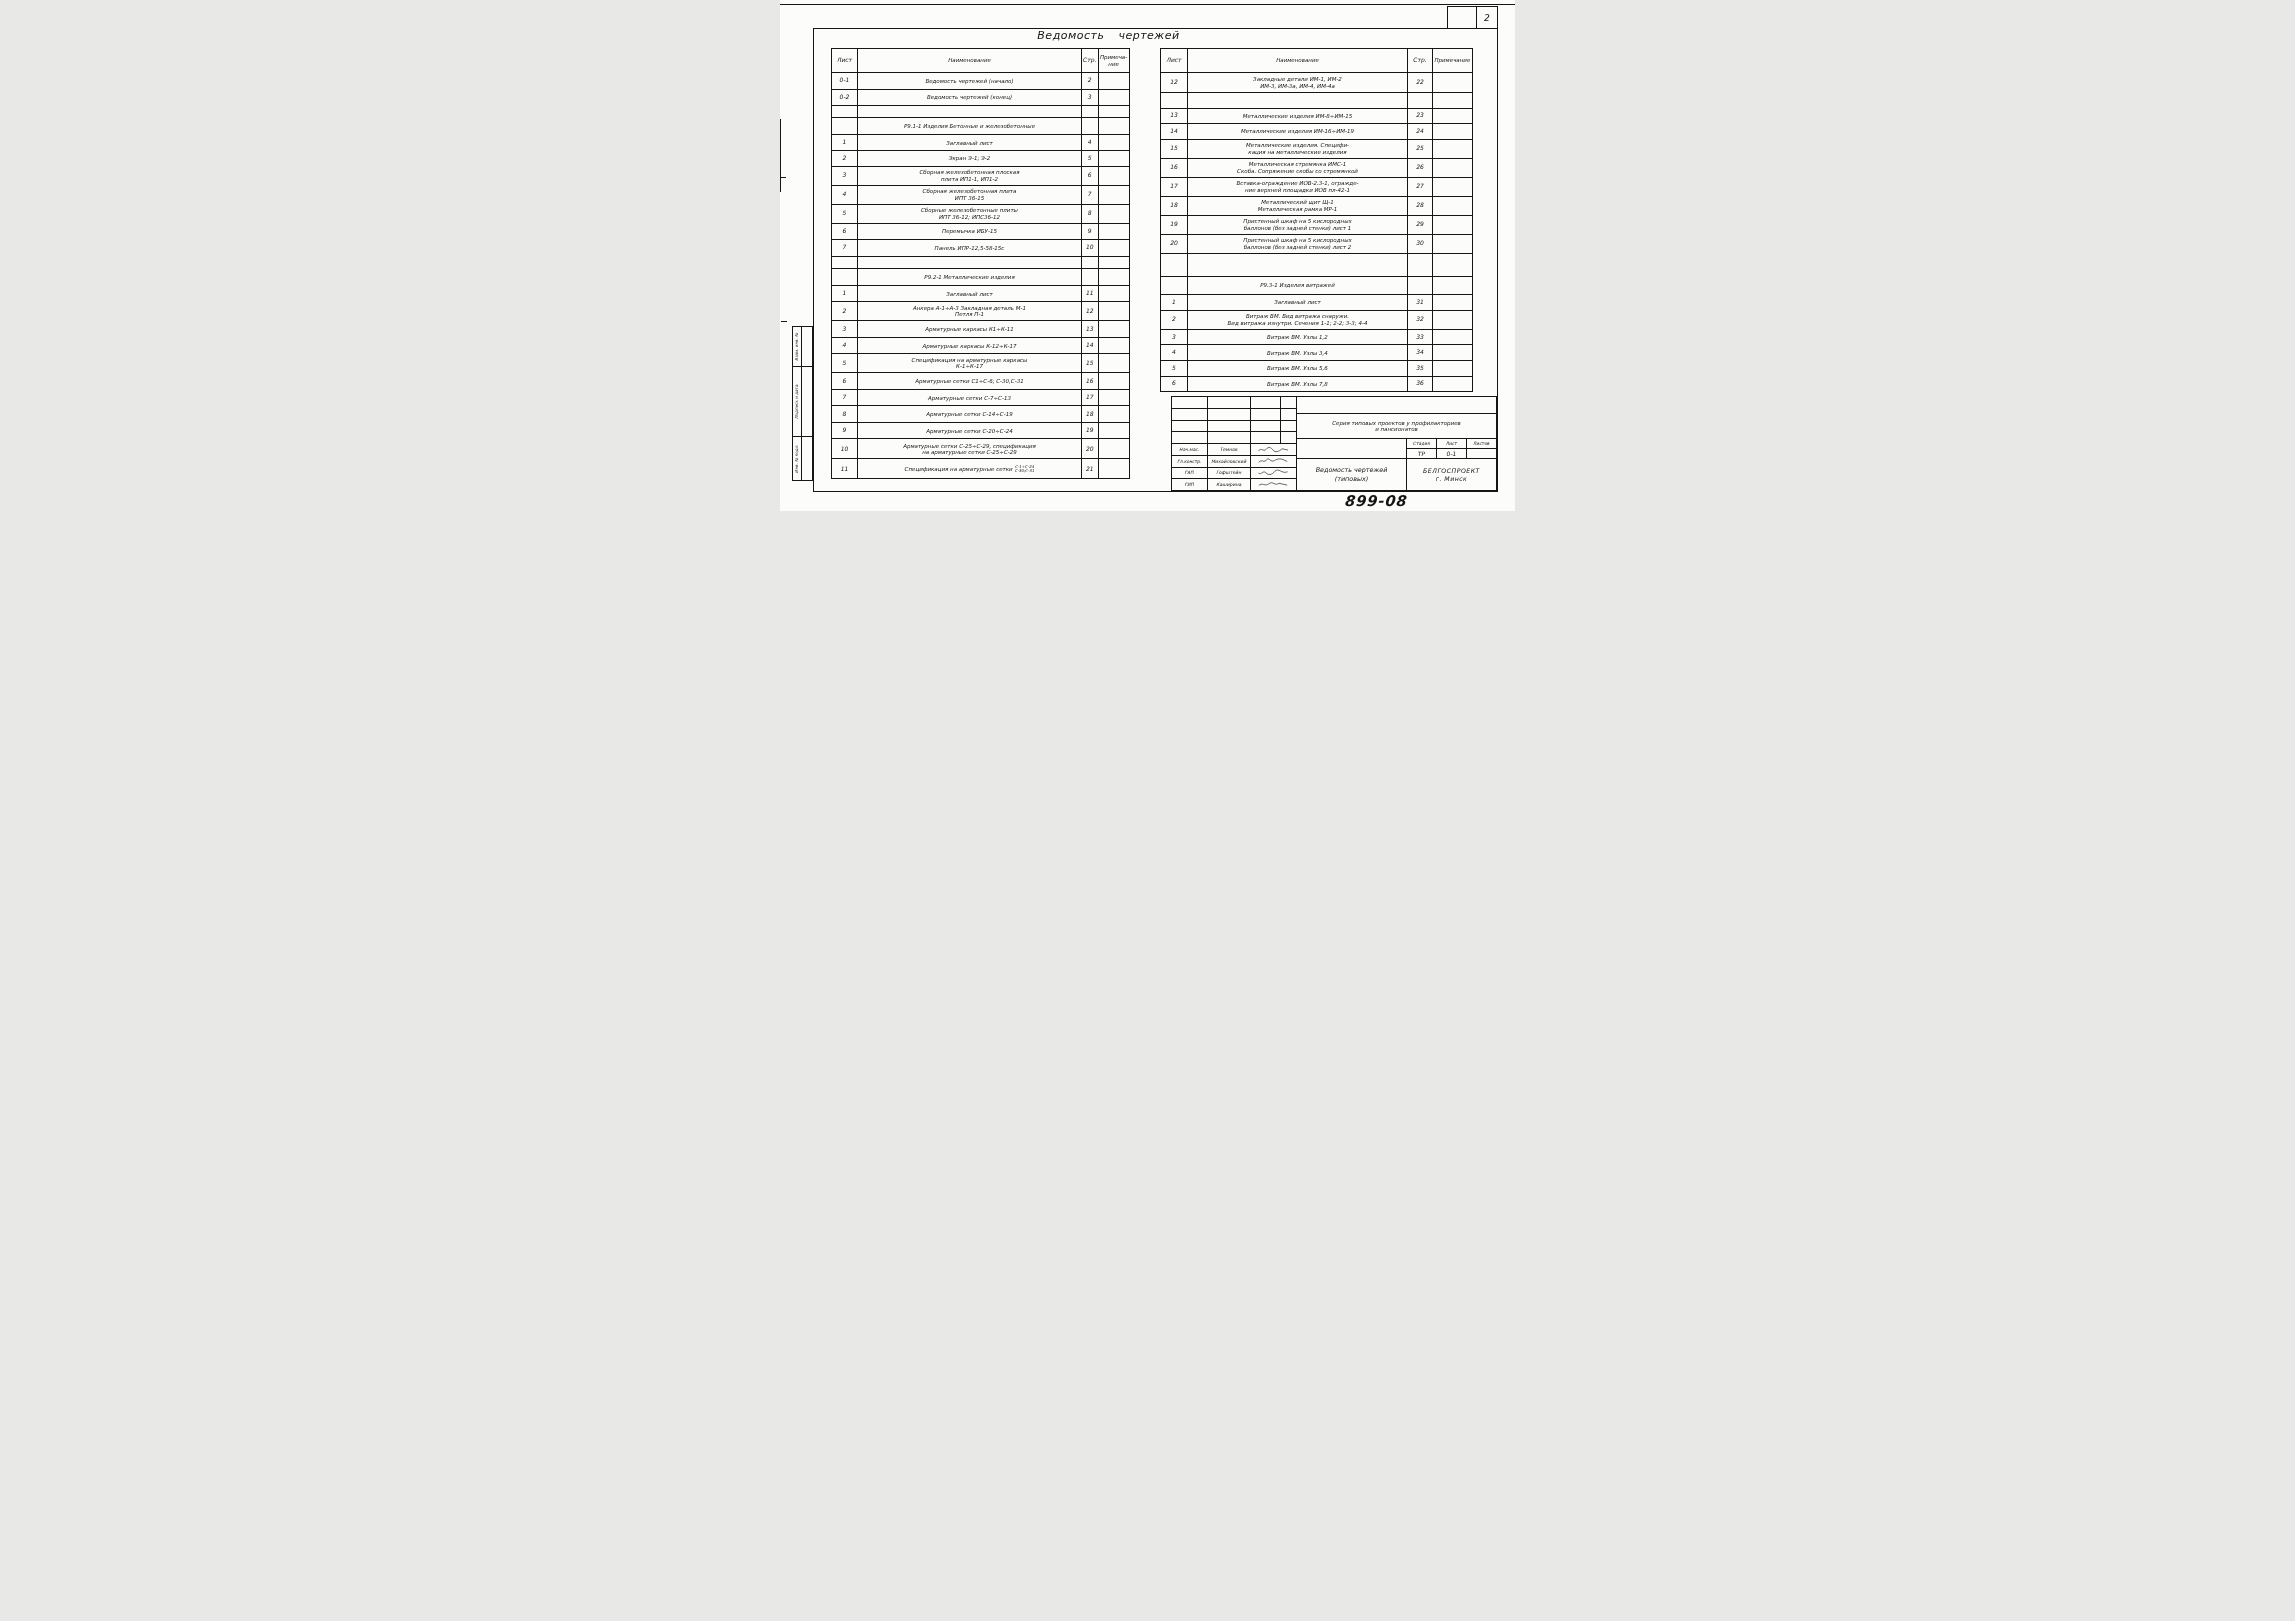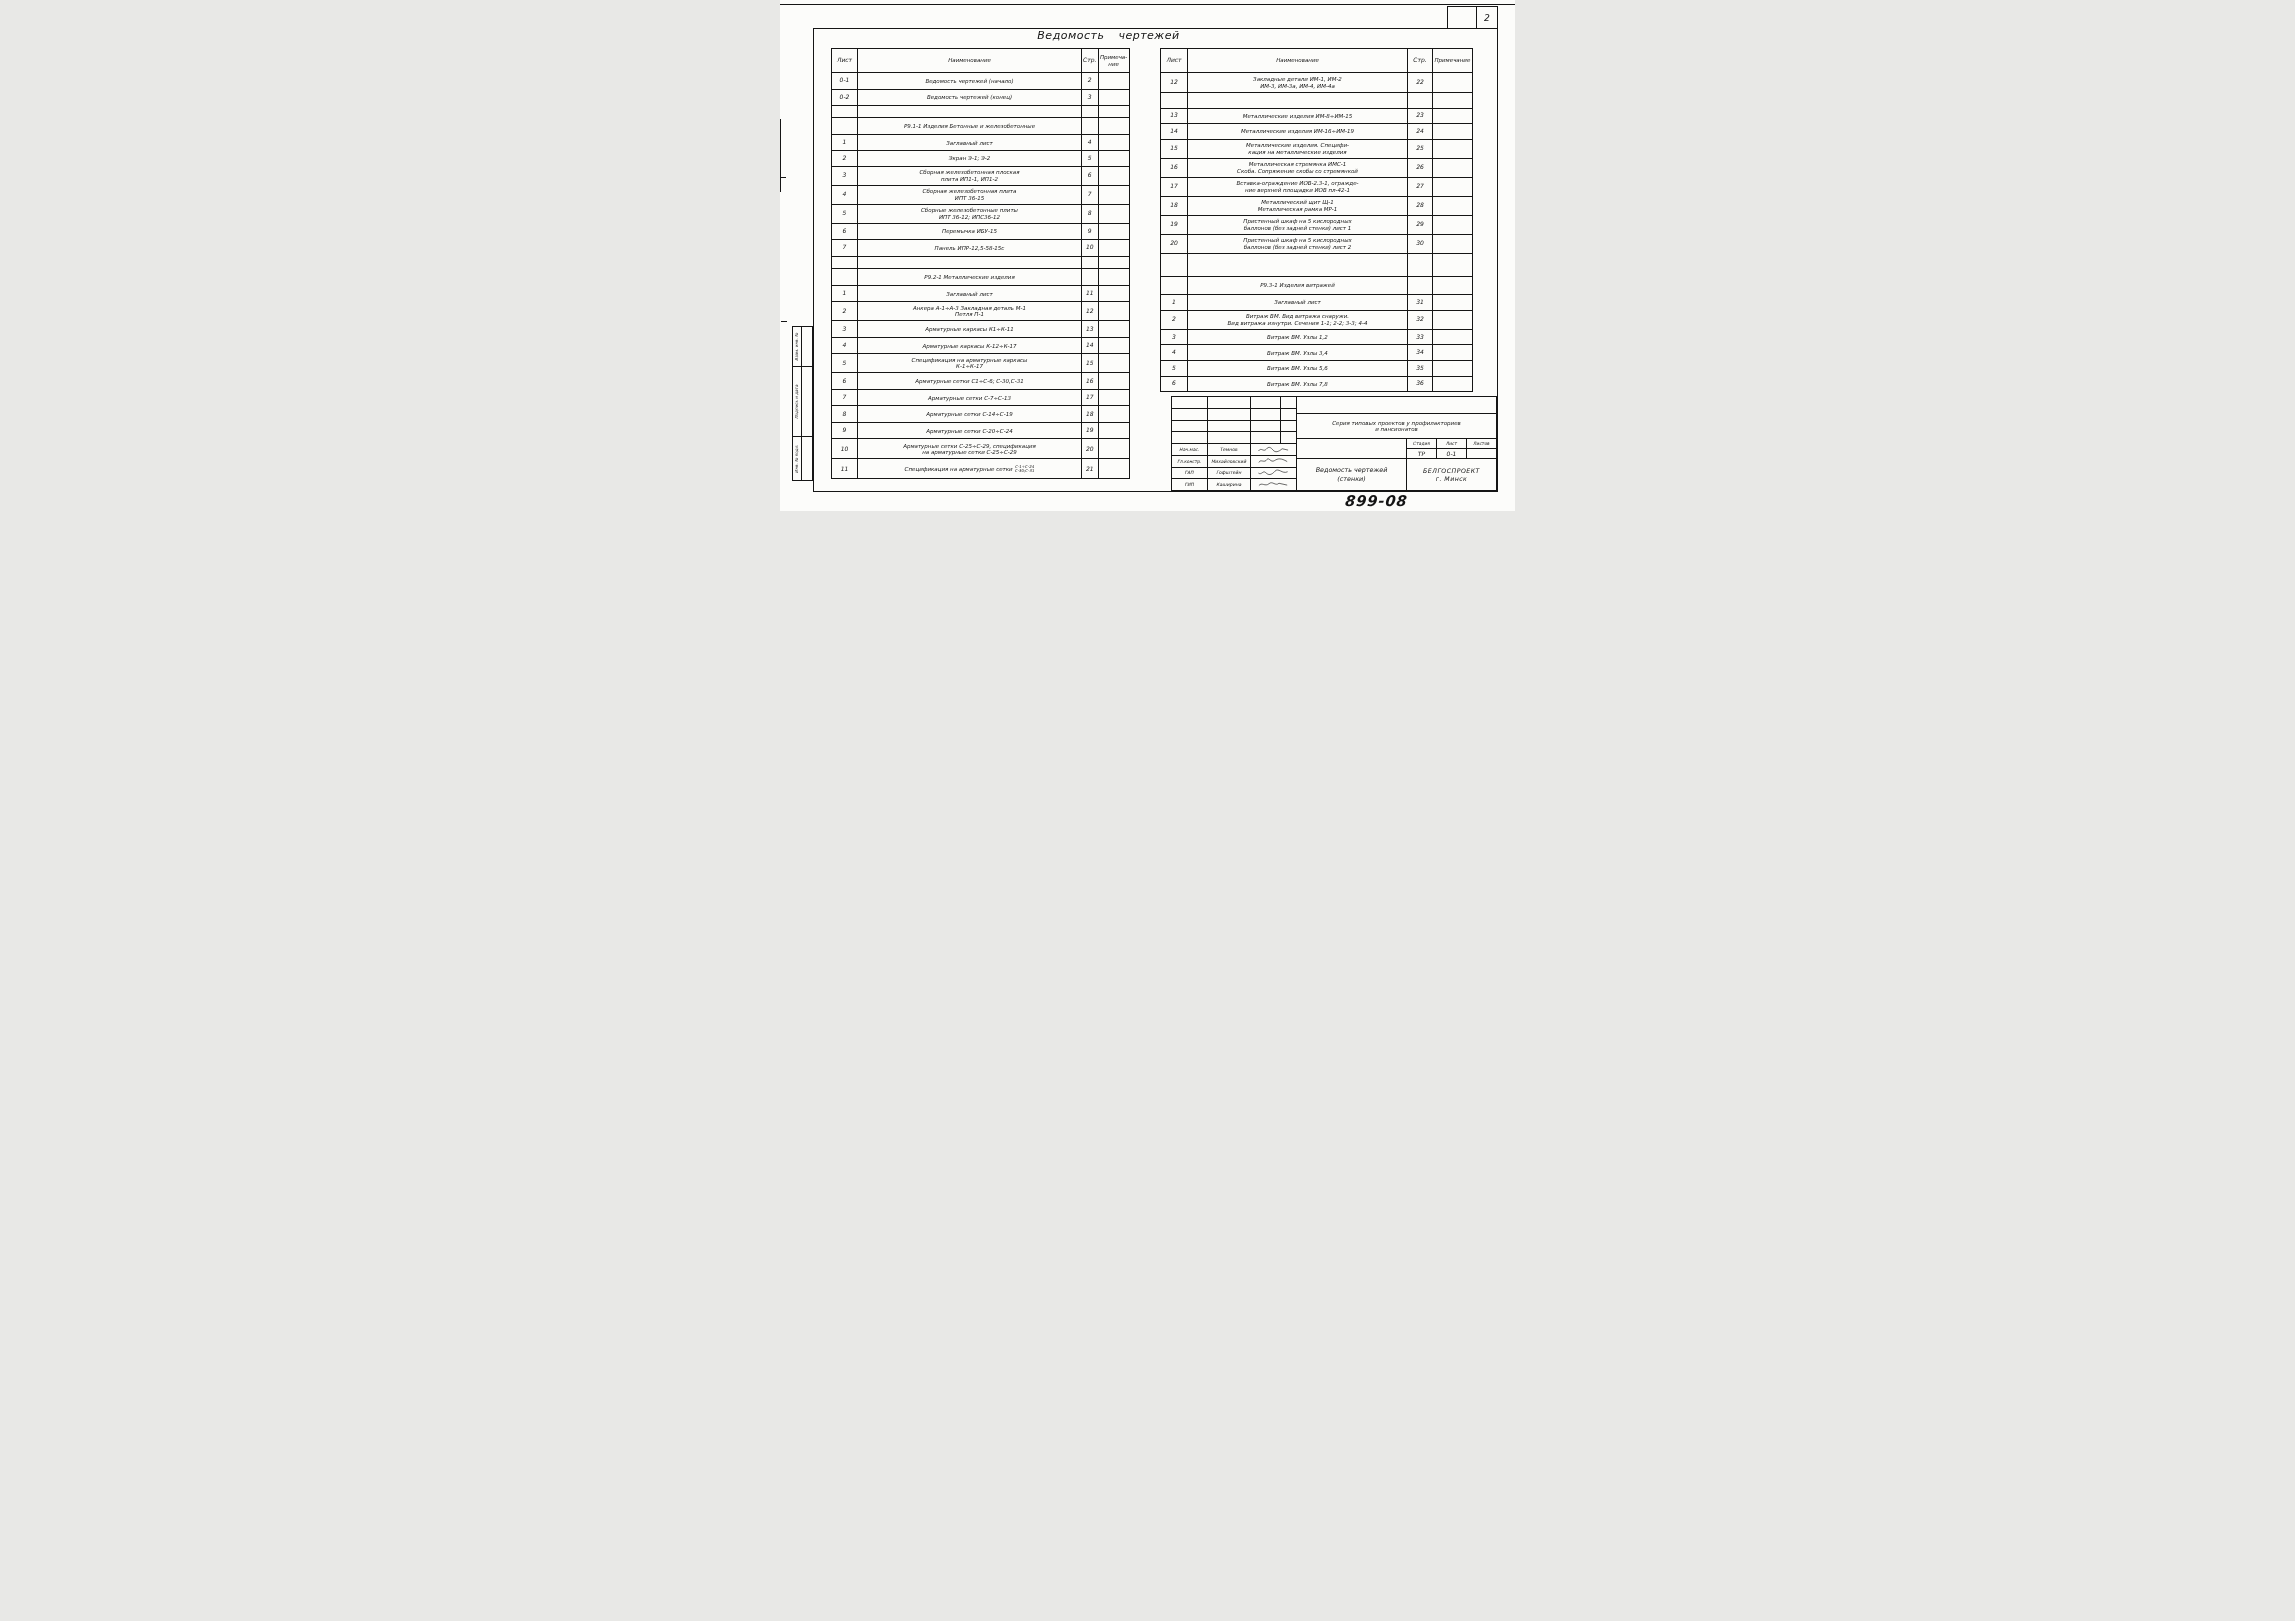--- a/index.html
+++ b/index.html
@@ -524,21 +524,21 @@
           <div class="minivals">
             <div>ТР</div>
             <div>0-1</div>
             <div></div>
           </div>
         </div>
       </div>
       <div id="bandC">
         <div id="cleft">
           <span>Ведомость чертежей</span>
-          <span>(стенки)</span>
+          <span>(типовых)</span>
         </div>
         <div id="cright">
           <span class="org">БЕЛГОСПРОЕКТ</span>
           <span>г. Минск</span>
         </div>
       </div>
     </div>
   </div>
 
   <div id="docnum">899-08</div>

